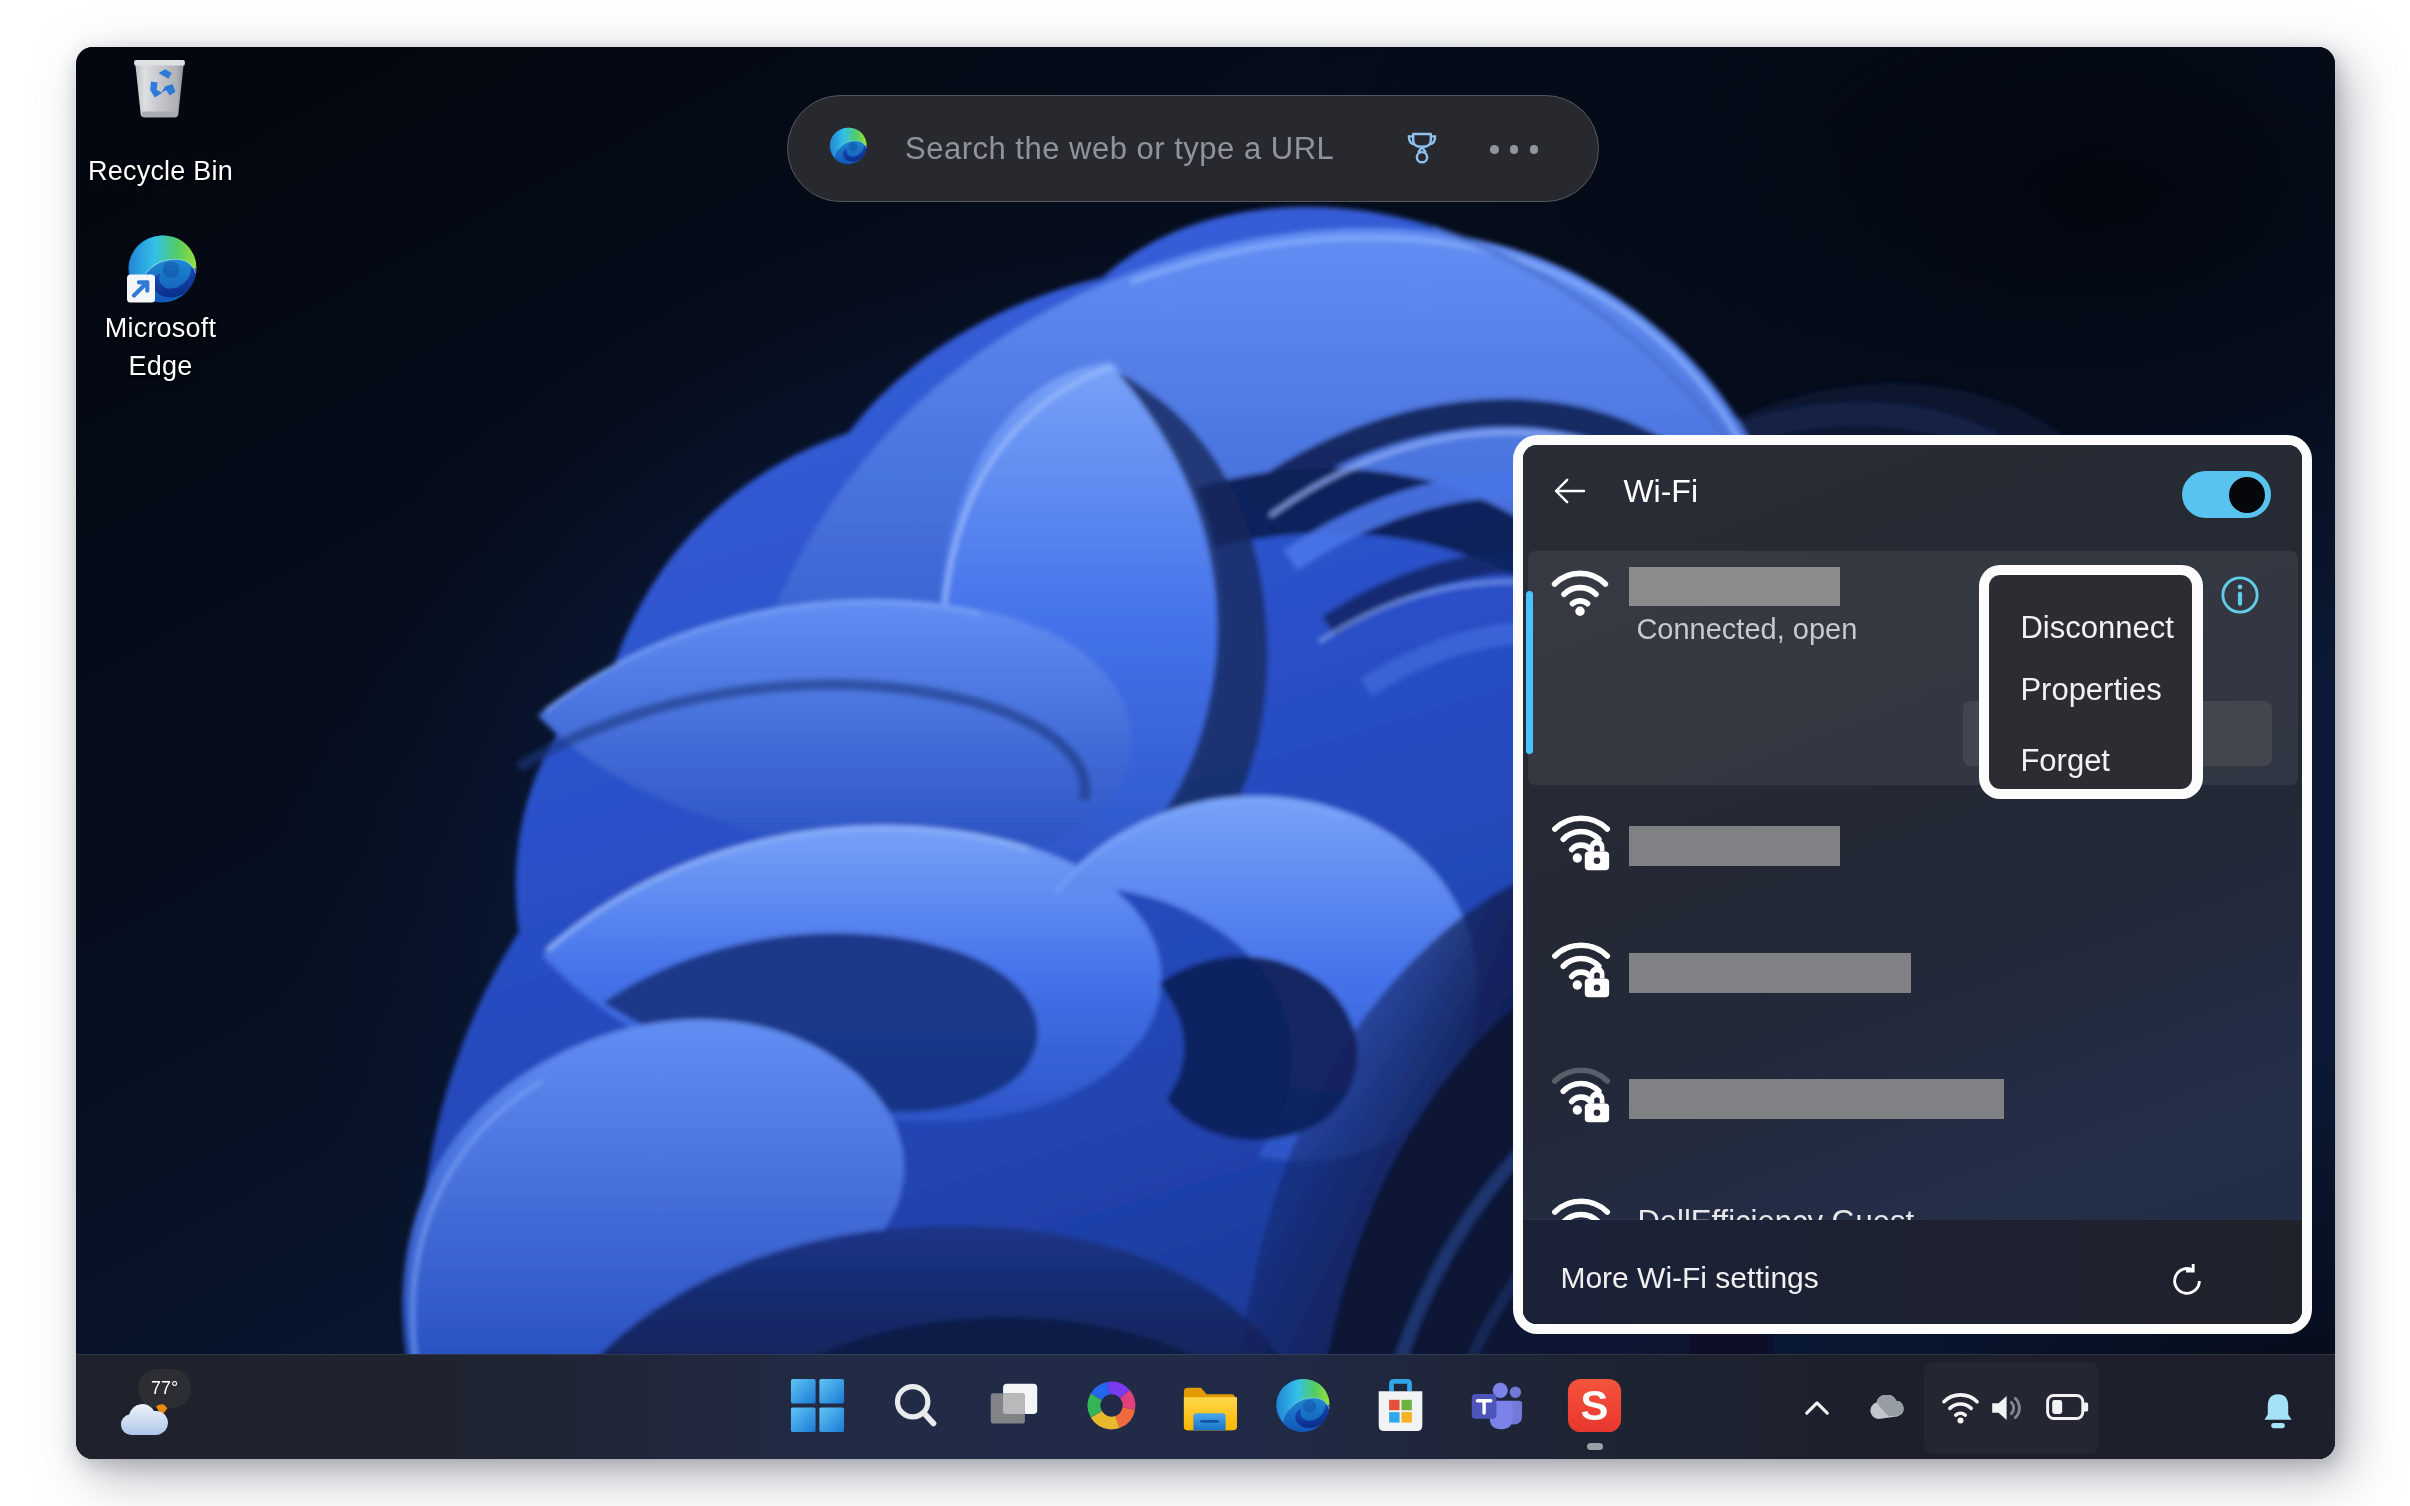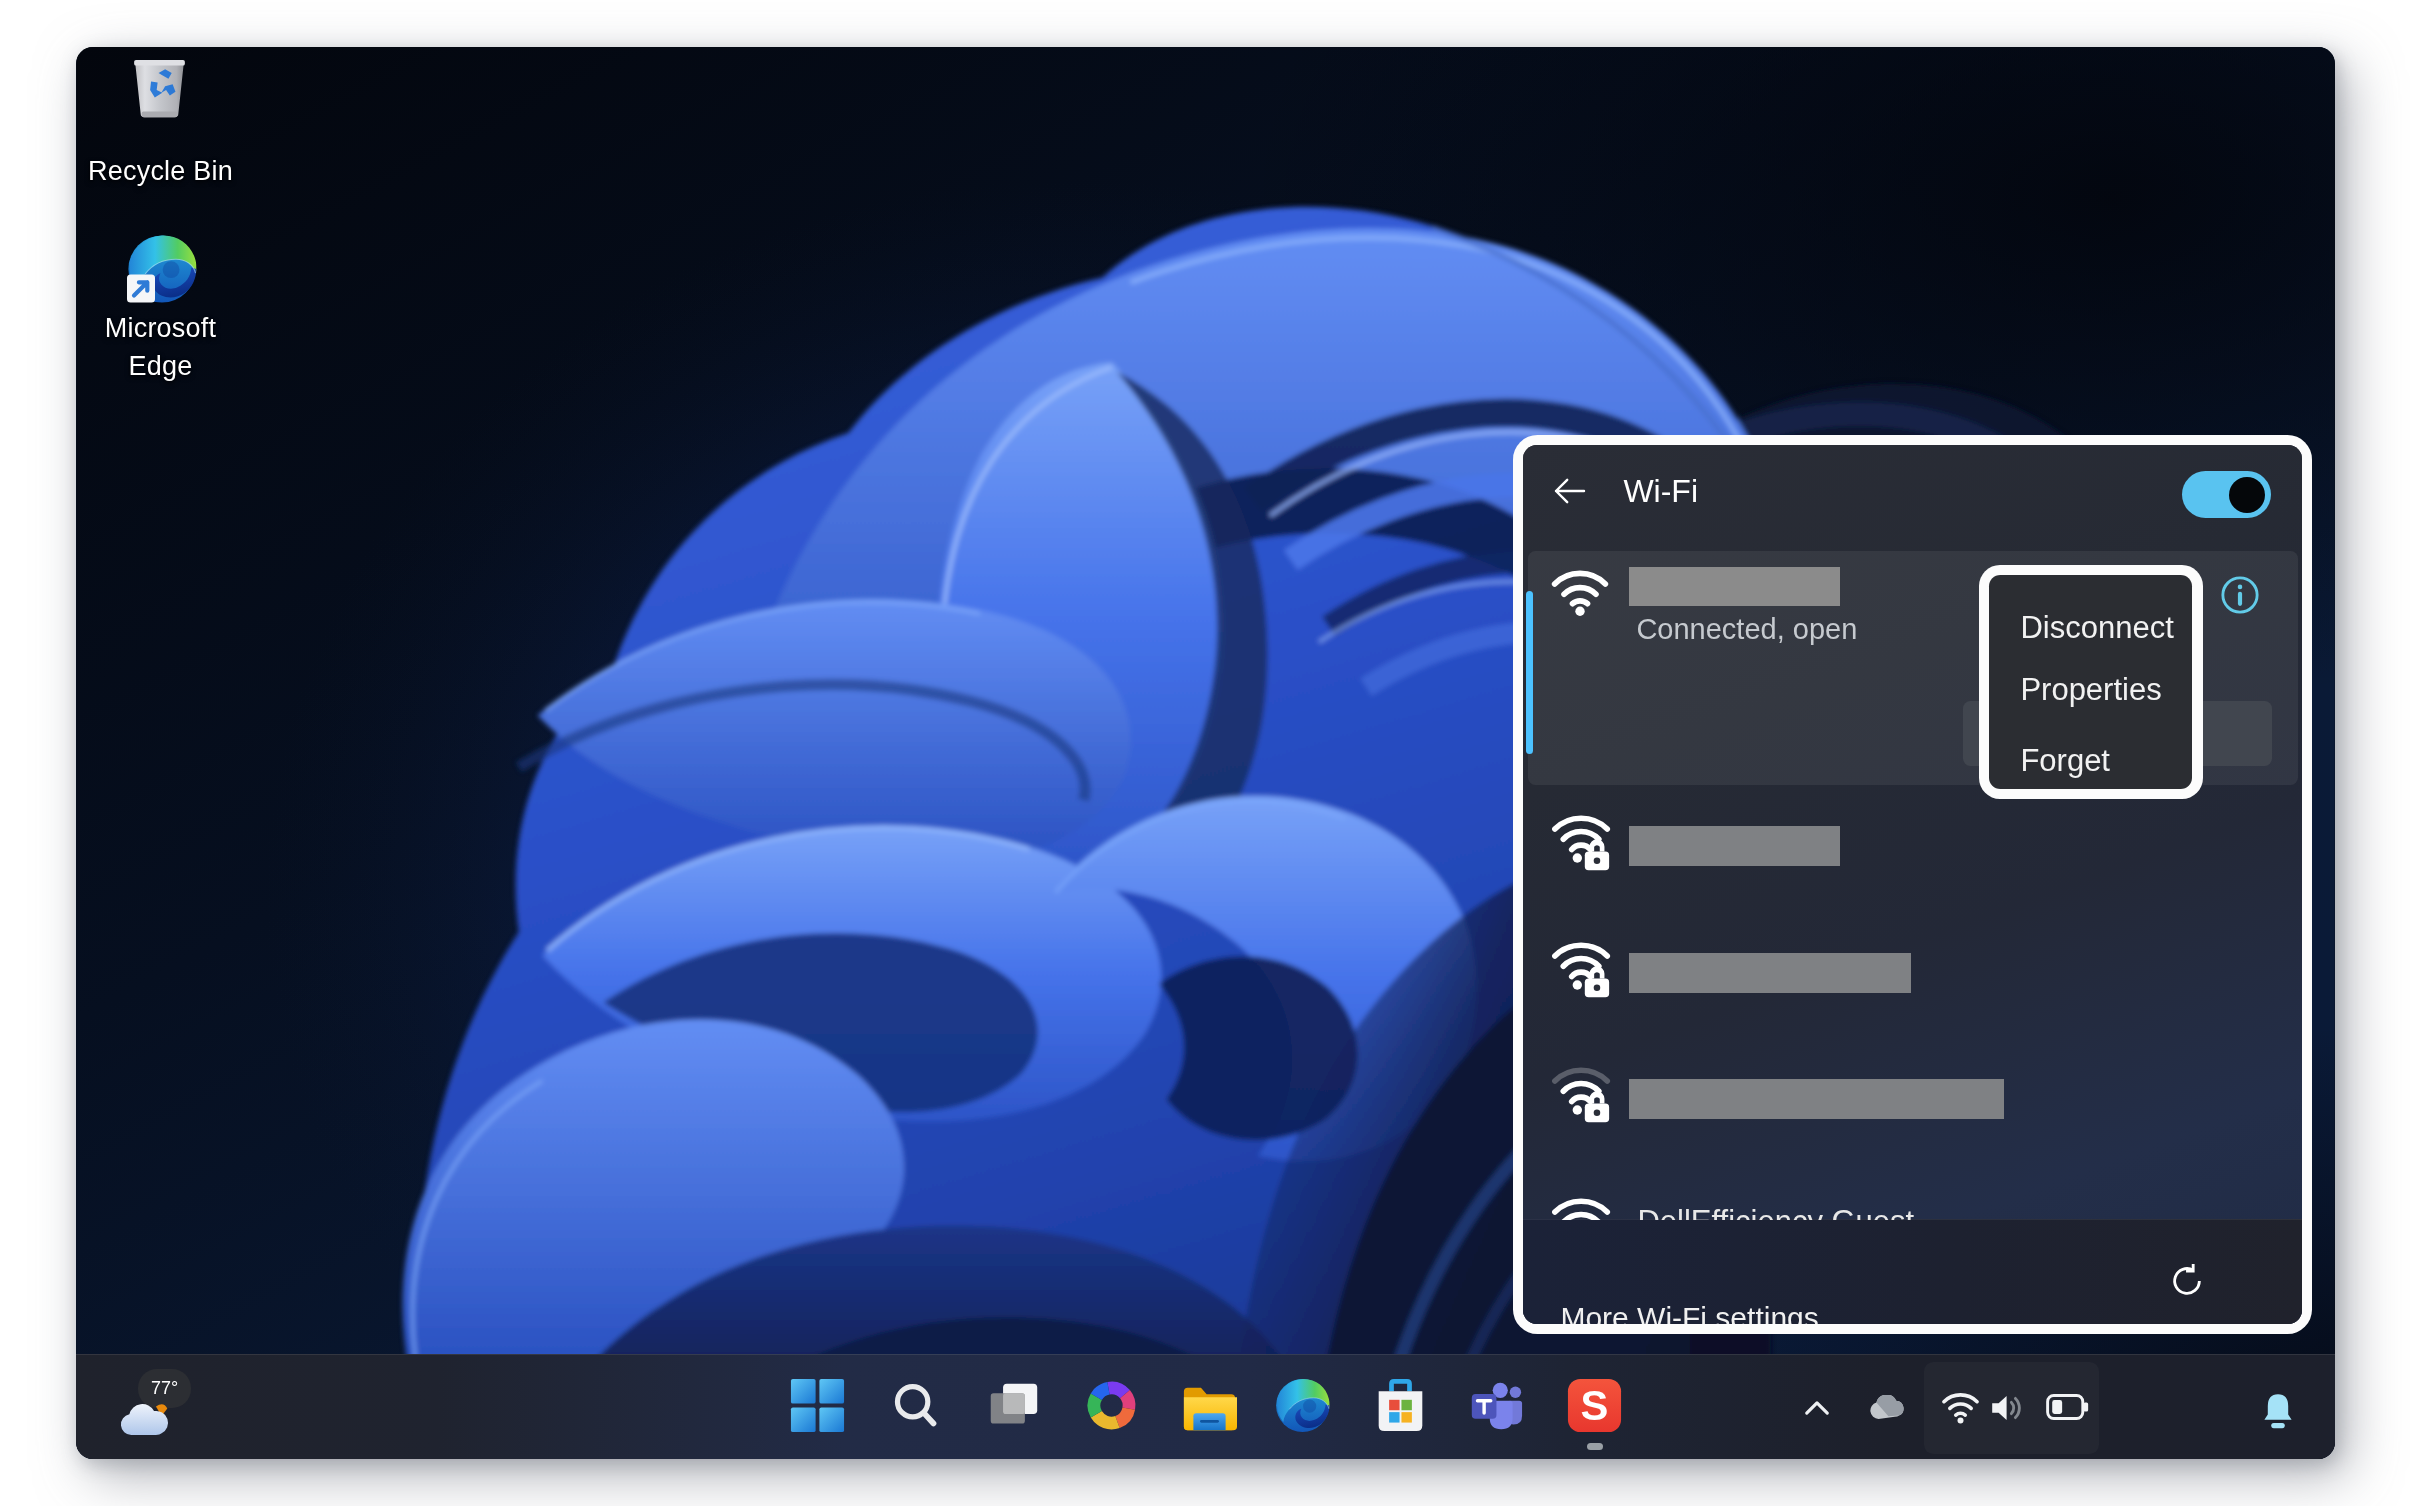--- a/index.html
+++ b/index.html
@@ -189,20 +189,37 @@
   </svg>
   <div class="icolabel" style="left:0px;top:85px;width:169px;margin-top:24px;">Recycle Bin</div>
 
   <svg class="abs" style="left:51px;top:187px" width="70" height="70" viewBox="0 0 100 100">
     <use href="#edgelogo"></use>
     <rect x="0" y="58" width="40" height="40" rx="5" fill="#f5f6f8"></rect>
     <path d="M10 88 L29 69 M29 69 L29 81 M29 69 L17 69" stroke="#2f7bd6" stroke-width="6" fill="none" stroke-linecap="round" stroke-linejoin="round"></path>
   </svg>
   <div class="icolabel" style="left:0px;top:262px;width:169px;line-height:38px;">Microsoft<br>Edge</div>
 
+  <div class="sbar">
+    <svg class="abs" style="left:41px;top:31px" width="38" height="38" viewBox="0 0 100 100">
+      <use href="#edgelogo"></use>
+    </svg>
+    <div class="ph">Search the web or type a URL</div>
+    <svg class="abs" style="left:618px;top:35px" width="32" height="38" viewBox="0 0 20 23">
+      <path d="M4.5 1.5 L15.5 1.5 L15.5 5.5 Q15.5 9.5 10 9.5 Q4.5 9.5 4.5 5.5 Z" fill="none" stroke="#8ec1ee" stroke-width="1.5" stroke-linejoin="round"></path>
+      <path d="M4.5 3 L1.8 3 Q1.8 7.5 5.5 8 M15.5 3 L18.2 3 Q18.2 7.5 14.5 8" fill="none" stroke="#8ec1ee" stroke-width="1.5"></path>
+      <path d="M10 9.5 L7.6 13.2 M10 9.5 L12.4 13.2" stroke="#8ec1ee" stroke-width="1.5"></path>
+      <circle cx="10" cy="16" r="3.2" fill="none" stroke="#8ec1ee" stroke-width="1.5"></circle>
+    </svg>
+    <div class="dots" style="left:702px;">
+        <i></i>
+        <i></i>
+        <i></i>
+      </div>
+  </div>
 
   <div class="ring" style="left:1437px;top:388px;width:799px;height:899px;border-radius:24.5px;">
     <div class="panel" style="width:779px;height:879px;">
 
       <div class="abs" style="left:0;top:0;width:779px;height:879px;background:linear-gradient(160deg,#2a2d36 0%,#262a34 30%,#232837 55%,#232e49 80%,#202b45 100%);"></div>
       <div class="abs" style="left:0;top:774px;width:779px;height:105px;background:linear-gradient(90deg,#1b2238 0%,#1d2130 55%,#20222c 100%);border-top:1.9px solid rgba(255,255,255,0.07);"></div>
 
       <svg class="abs" style="left:31px;top:32px" width="32" height="28" viewBox="0 0 34 30">
         <path d="M2 15 L32 15 M2 15 L14 3 M2 15 L14 27" stroke="#ffffff" stroke-width="2.6" fill="none" stroke-linecap="round" stroke-linejoin="round"></path>
       </svg>
@@ -277,21 +294,21 @@
       <div class="abs" style="left:0;top:749px;width:772px;height:25.4px;overflow:hidden;">
         <svg class="abs" style="left:25.4px;top:2.8px" width="66" height="58" viewBox="0 0 70 62">
           <g stroke="#ffffff" fill="none" stroke-linecap="round">
             <path d="M6 16 A40 40 0 0 1 62 16" stroke-width="6"></path>
             <path d="M15 27 A26 26 0 0 1 53 27" stroke-width="6"></path>
           </g>
         </svg>
         <div class="abs" style="left:114px;top:9.4px;font-size:31px;color:#e8e8e8;">DellEfficiency Guest</div>
       </div>
 
-      <div class="abs" style="left:37px;top:816px;font-size:30px;color:#f0f0f0;margin-top:40px;">More Wi-Fi settings</div>
+      <div class="abs" style="left:37px;top:816px;font-size:30px;color:#f0f0f0;">More Wi-Fi settings</div>
       <svg class="abs" style="left:645px;top:817px" width="38" height="38" viewBox="0 0 40 40">
         <path d="M33 20 A 13 13 0 1 1 26.5 8.7" fill="none" stroke="#ffffff" stroke-width="3"></path>
         <path d="M26.5 2 L26.5 9.5 L19 9.5" fill="none" stroke="#ffffff" stroke-width="3"></path>
       </svg>
     </div>
   </div>
 
   <div class="ring" style="left:1903px;top:518px;width:224px;height:234px;border-radius:21px;">
     <div class="abs" style="left:10.4px;top:10.4px;width:203px;height:214px;border-radius:11.3px;background:#2b2d32;">
       <div class="abs" style="left:31px;top:27px;font-size:31px;color:#f2f2f2;margin-top:8px;">Disconnect</div>

